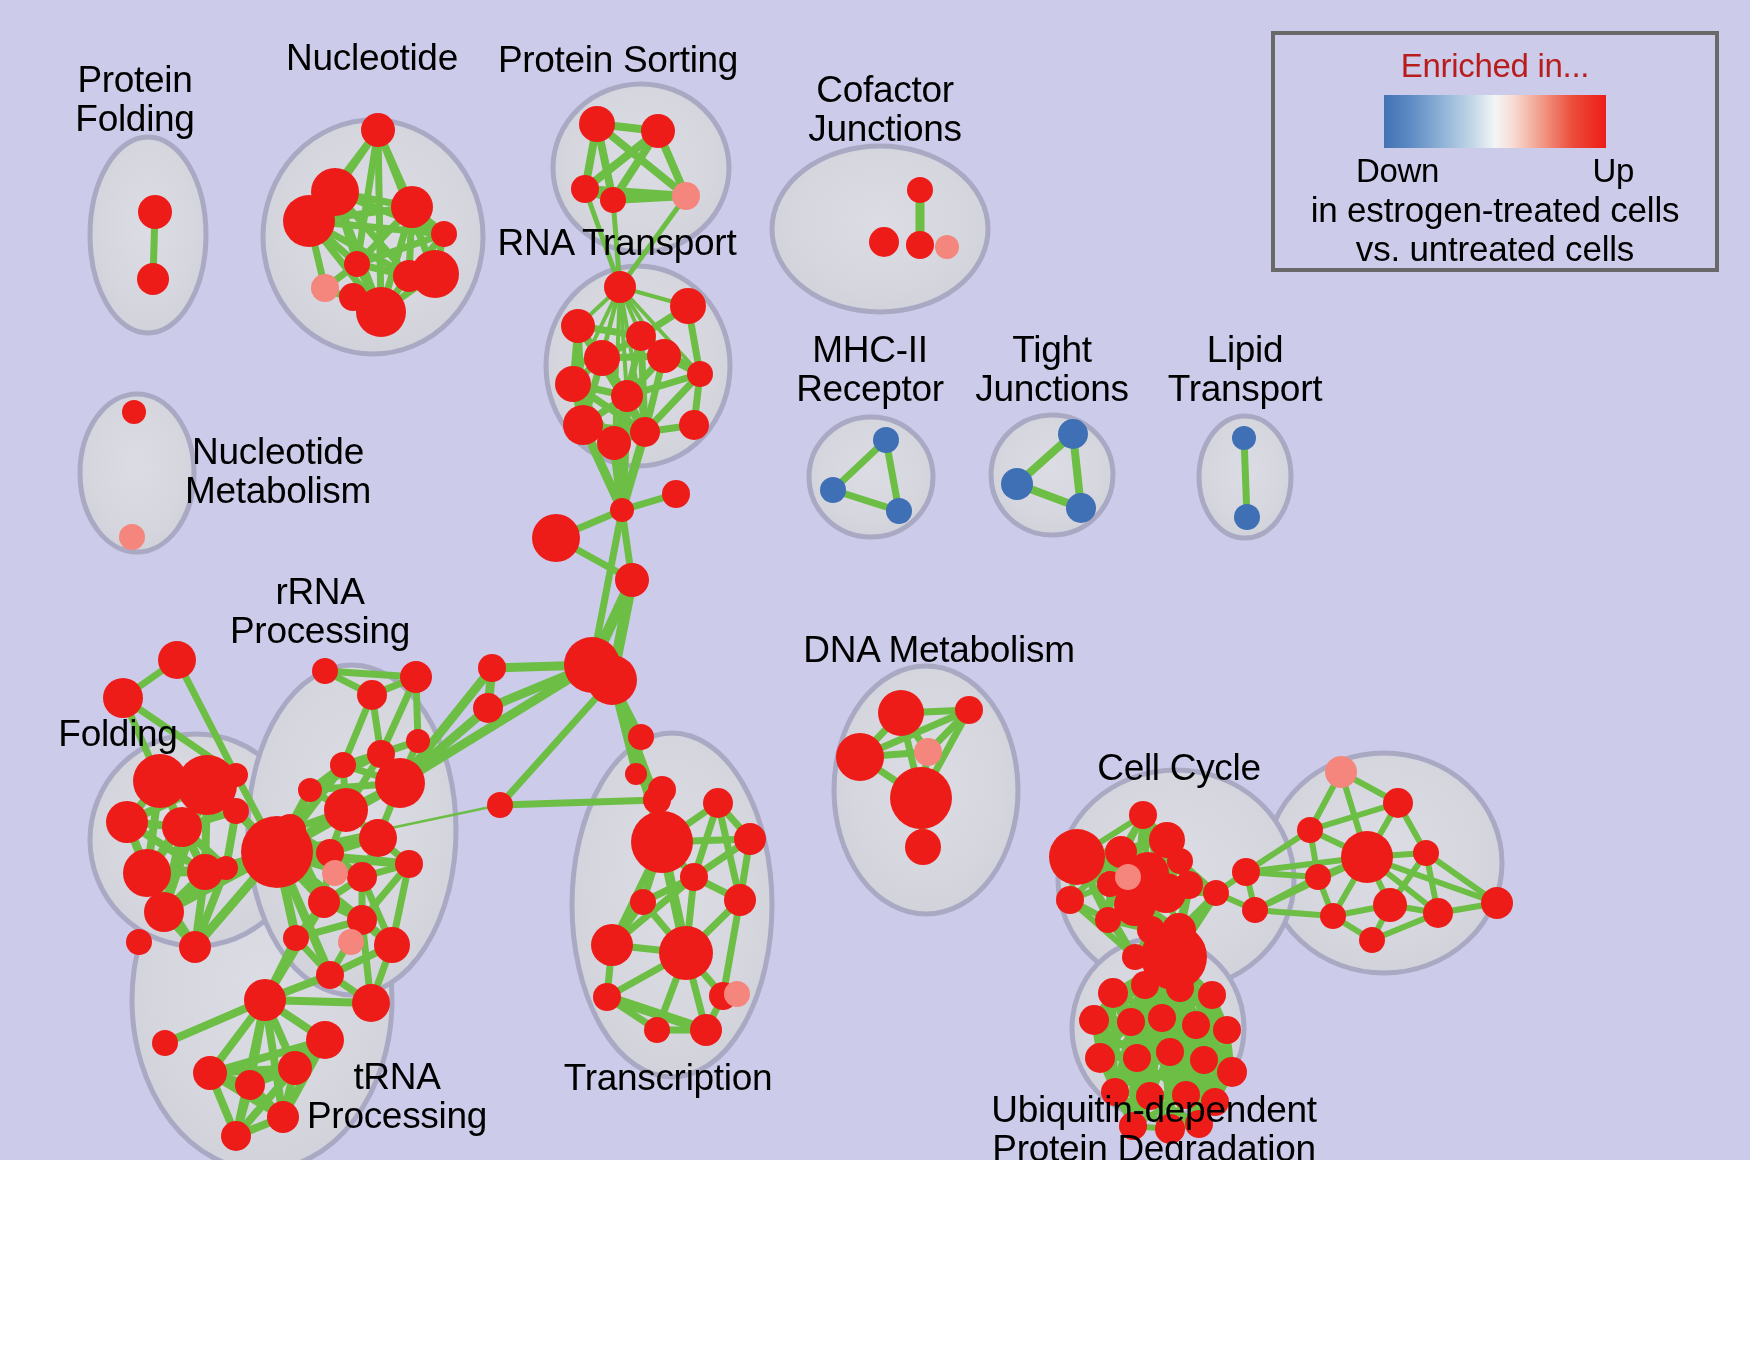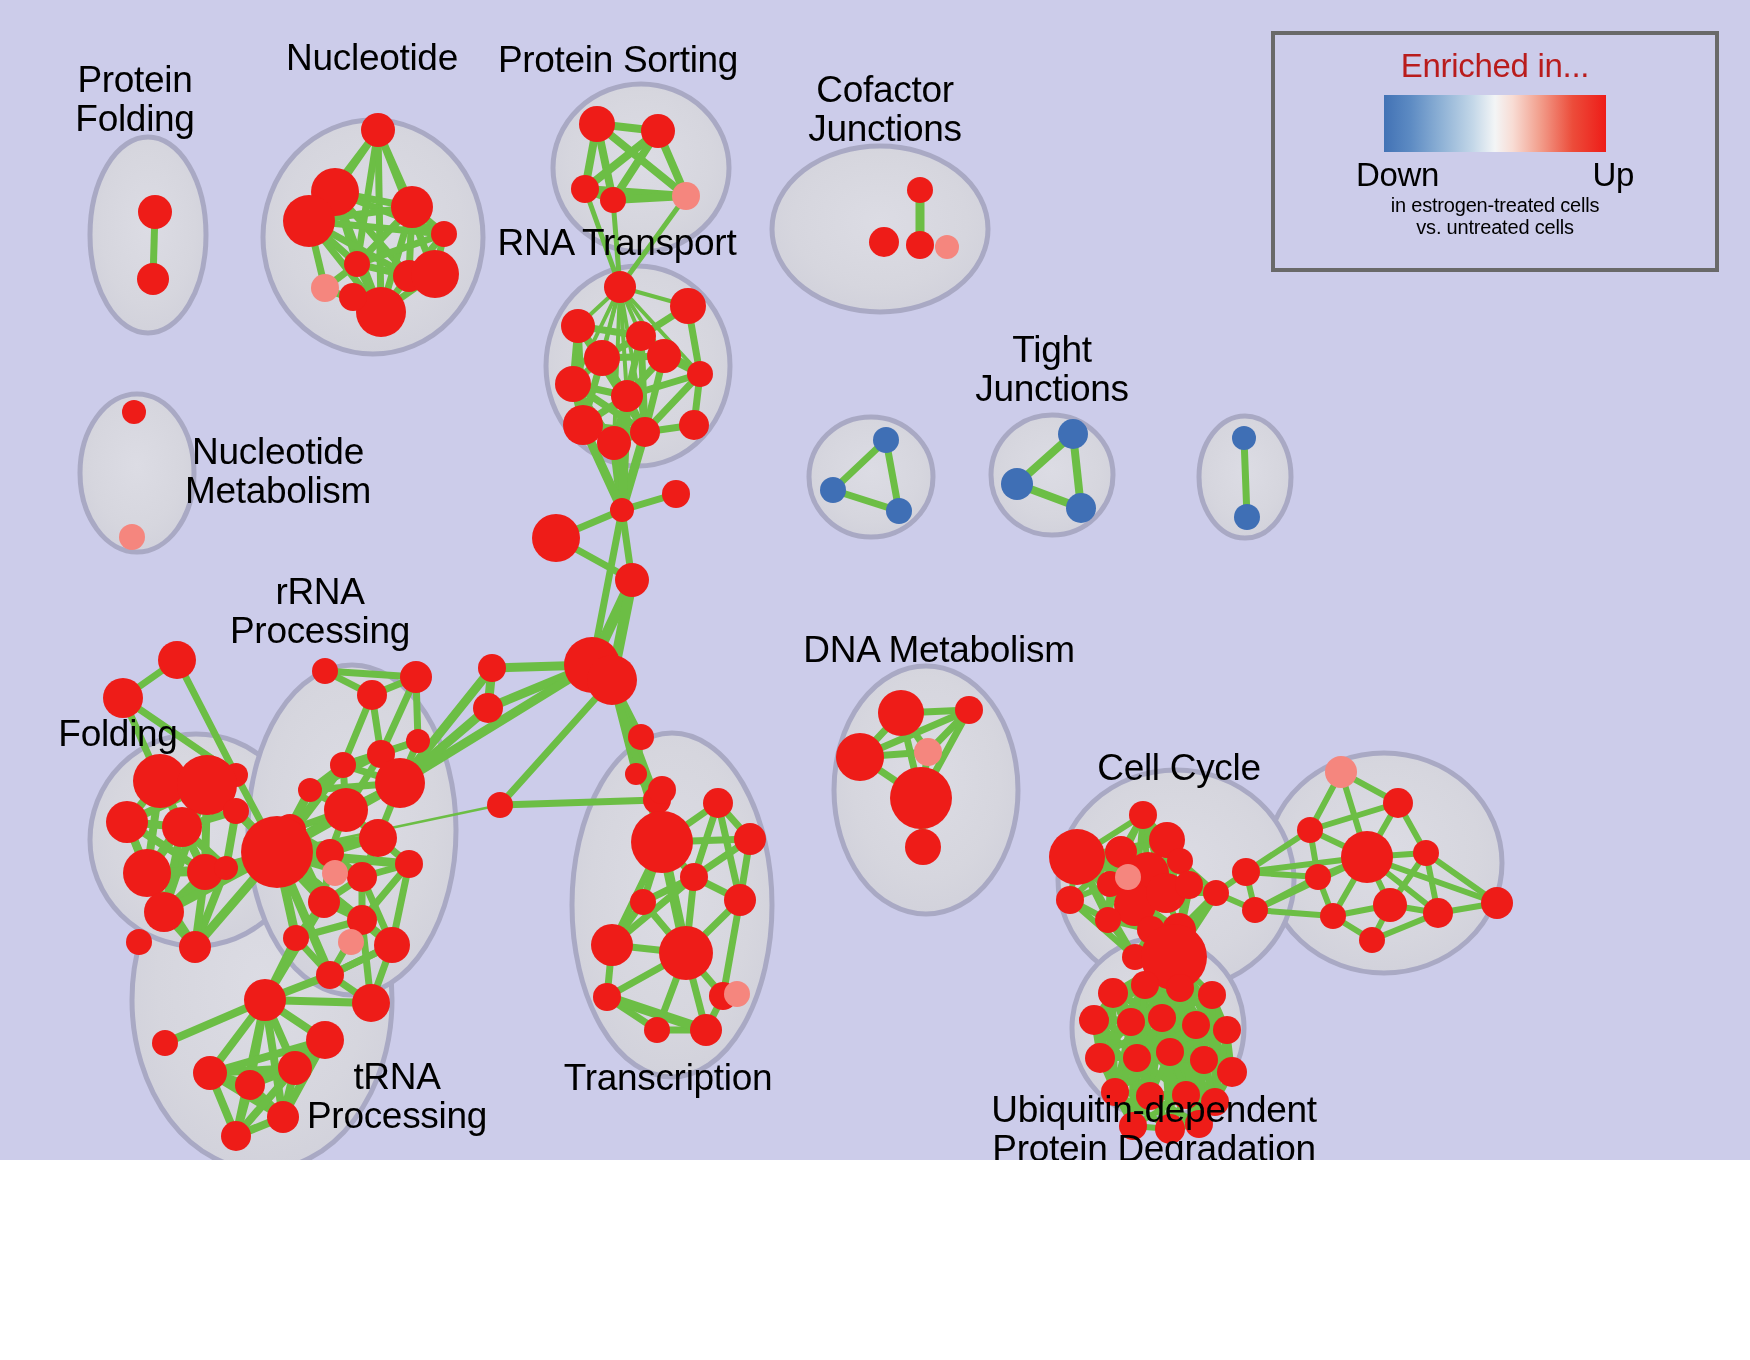--- a/index.html
+++ b/index.html
@@ -53,21 +53,21 @@
     background: linear-gradient(to right,
       #4272b5 0%, #5d8bc3 12%, #8fb2d6 26%, #c3d7e8 40%,
       #f3f5f6 50%, #f8dcd4 58%, #f2a08e 70%, #ec4c3a 85%, #ee1c18 100%);
   }
   #legend-updown {
     width: 278px;
     display:flex; justify-content: space-between;
     font-size: 33px; margin-top: 4px; letter-spacing:-0.3px;
   }
   .legend-sub {
-    font-size: 20px; line-height: 1.12; letter-spacing:-0.2px;
+    font-size: 35px; line-height: 1.12; letter-spacing:-0.2px;
     text-align:center;
   }
 </style>
 </head>
 <body>
 
 <div id="figure">
 
   <svg id="net" viewBox="0 0 1750 1360" xmlns="http://www.w3.org/2000/svg">
     <defs>
@@ -966,22 +966,26 @@
 
   <div class="cluster-label" style="left:135px; top:60px;">Protein
 Folding</div>
   <div class="cluster-label" style="left:372px; top:38px;">Nucleotide</div>
   <div class="cluster-label" style="left:618px; top:40px;">Protein Sorting</div>
   <div class="cluster-label" style="left:617px; top:223px;">RNA Transport</div>
   <div class="cluster-label" style="left:885px; top:70px;">Cofactor
 Junctions</div>
   <div class="cluster-label" style="left:278px; top:432px;">Nucleotide
 Metabolism</div>
+  <div class="cluster-label" style="left:870px; top:330px;">MHC-II
+Receptor</div>
   <div class="cluster-label" style="left:1052px; top:330px;">Tight
 Junctions</div>
+  <div class="cluster-label" style="left:1245px; top:330px;">Lipid
+Transport</div>
   <div class="cluster-label" style="left:118px; top:714px;">Folding</div>
   <div class="cluster-label" style="left:320px; top:572px;">rRNA
 Processing</div>
   <div class="cluster-label" style="left:397px; top:1057px;">tRNA
 Processing</div>
   <div class="cluster-label" style="left:668px; top:1058px;">Transcription</div>
   <div class="cluster-label" style="left:939px; top:630px;">DNA Metabolism</div>
   <div class="cluster-label" style="left:1179px; top:748px;">Cell Cycle</div>
   <div class="cluster-label" style="left:1154px; top:1090px;">Ubiquitin-dependent
 Protein Degradation</div>

